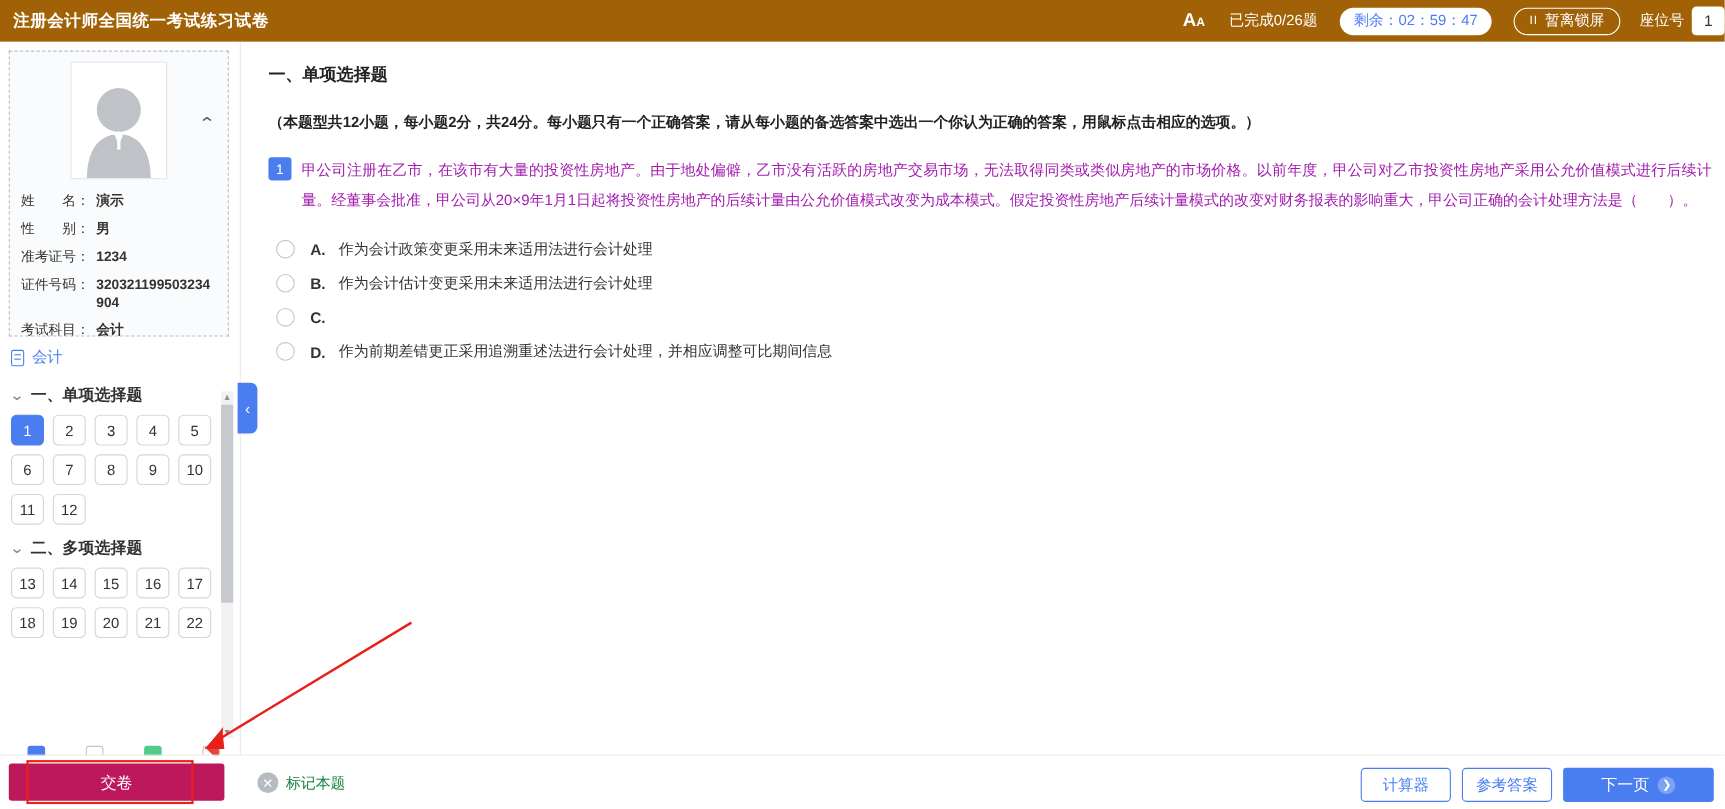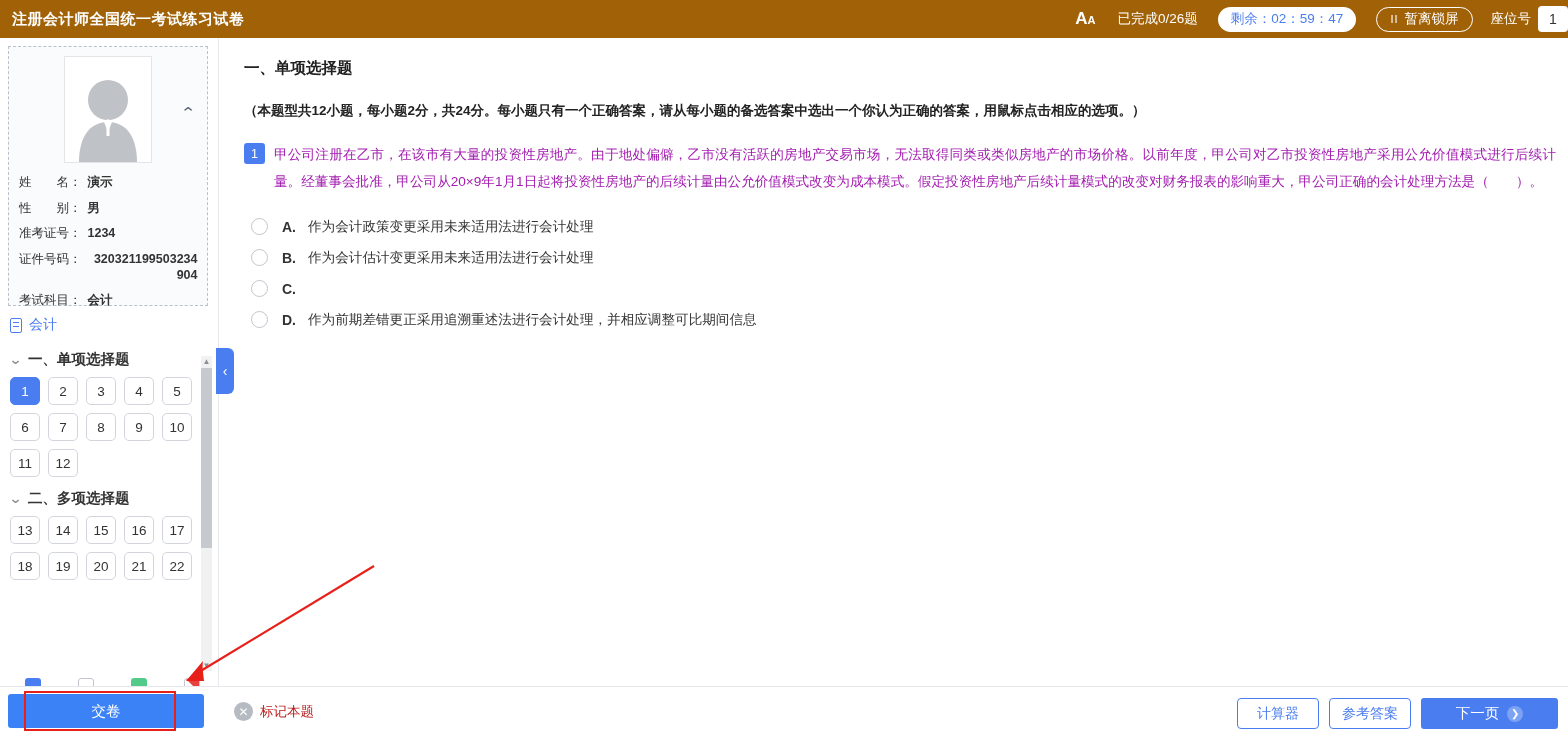--- a/index.html
+++ b/index.html
@@ -81,21 +81,21 @@
     overflow:hidden;
   }
   .collapse-chevron {
     position:absolute; right: 12px; top: 58px;
     color:#5a6170; font-size: 15px; line-height:1;
     transform: scaleX(1.3);
   }
   .info-list { padding: 12px 0 0 10px; }
   .info-row {
     display:flex; font-size: 12.5px; color:#333;
-    margin-bottom: 10px; line-height: 1.25; text-align: right;
+    margin-bottom: 10px; line-height: 1.25;
   }
   .info-key { white-space: pre; color:#333; }
   .info-val { margin-left: 6px; color:#333; word-break: break-all; max-width: 110px; font-weight: bold;}
 
   
   .subject-row {
     position:absolute; top: 278px; left: 10px;
     display:flex; align-items:center; color:#4a7ef0; font-size: 14px;
   }
   .doc-icon {
@@ -229,41 +229,41 @@
   .opt-text { font-size: 13.6px; color:#333; margin-left: 8px; }
 
   
   .footer {
     position:absolute; top: 687px; left:0;
     width: 1568px; height: 48px; background:#fff;
     display:flex; align-items:center;
   }
   .submit-btn {
     position:absolute; left: 8px; top: 694px;
-    width: 196px; height: 34px; background:#3b82f6;
+    width: 196px; height: 34px; background:#be185d;
     color:#fff; font-size: 14.5px; border:none; border-radius: 3px;
     display:flex; align-items:center; justify-content:center;
     cursor:pointer;
   }
   .submit-highlight {
     position:absolute; left: 24px; top: 691px;
     width: 152px; height: 40px;
     border: 2.5px solid #e8201a; pointer-events:none; z-index: 6;
   }
   .flag-q {
     position:absolute; left: 234px; top: 702px;
     display:flex; align-items:center; cursor:pointer;
   }
   .flag-icon {
     width: 19px; height: 19px; border-radius:50%;
     background:#b6bbc2; color:#fff; font-size: 12px; font-weight:700;
     display:flex; align-items:center; justify-content:center;
     margin-right: 7px;
   }
-  .flag-label { font-size: 13.5px; color:#b91c1c; }
+  .flag-label { font-size: 13.5px; color:#15803d; }
   .footer-right {
     position:absolute; right: 10px; top: 698px;
     display:flex; align-items:center;
   }
   .ghost-btn {
     height: 31px; min-width: 82px; border:1px solid #4a7ef0;
     border-radius: 4px; background:#fff; color:#4a7ef0;
     font-size: 14px; display:flex; align-items:center;
     justify-content:center; margin-right: 10px; cursor:pointer;
     padding: 0 10px;

